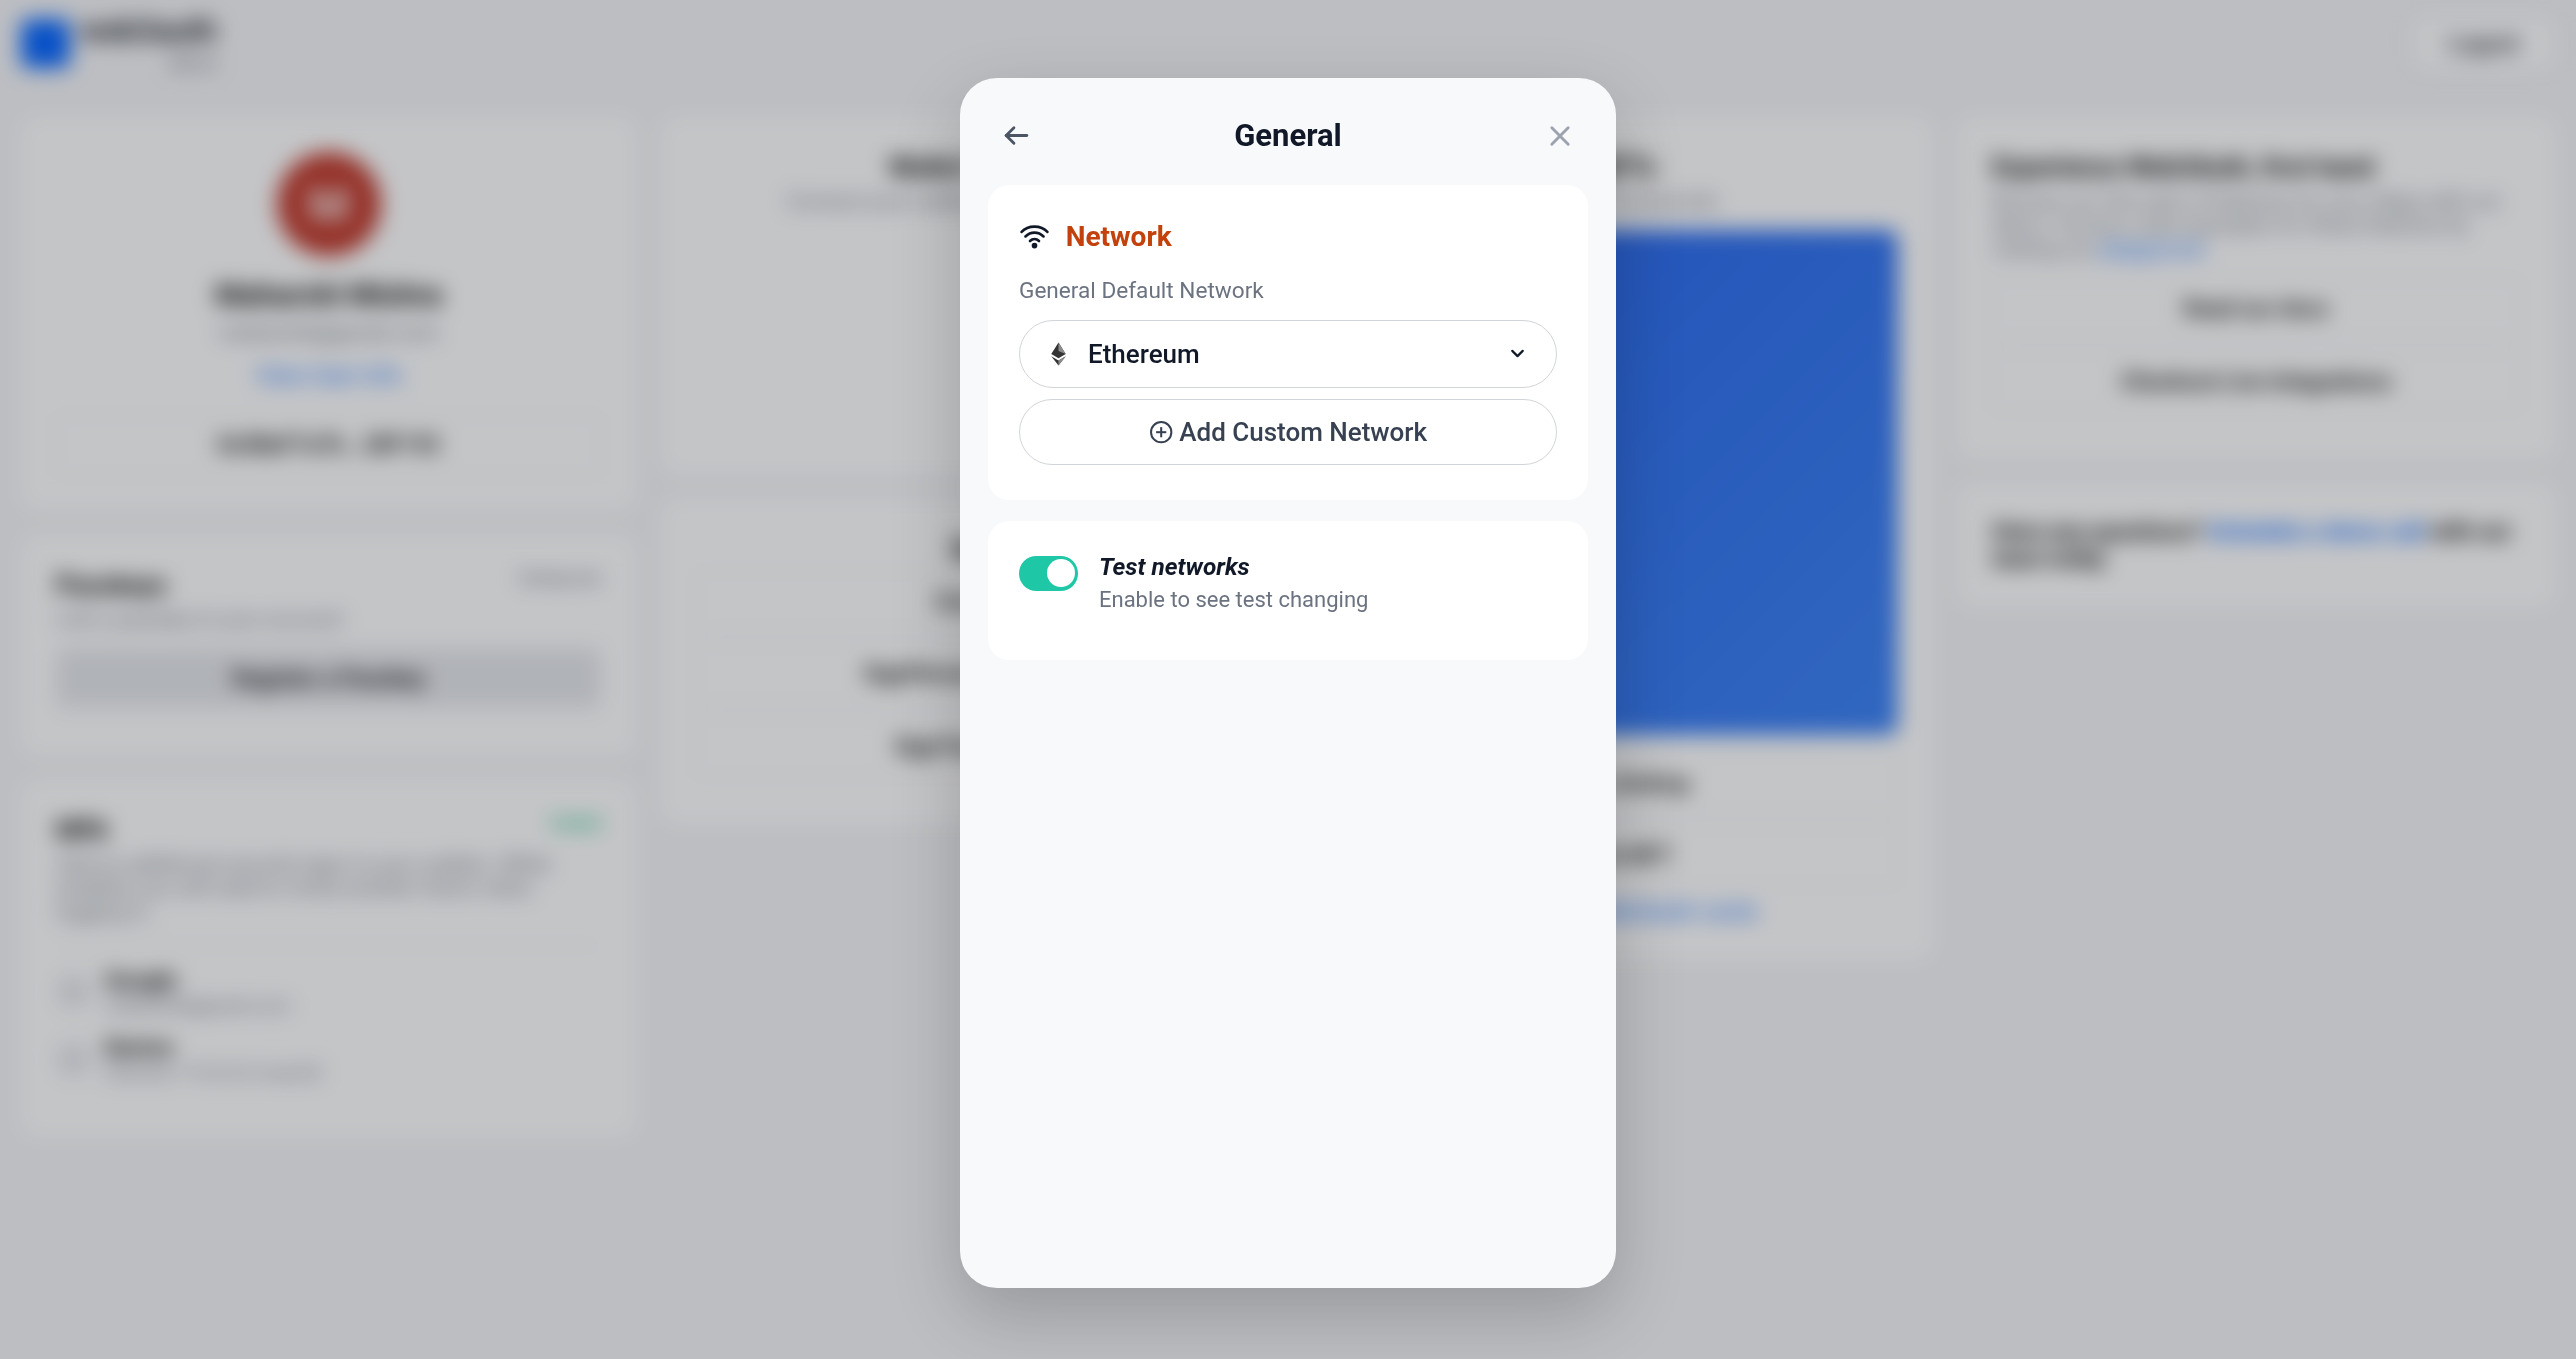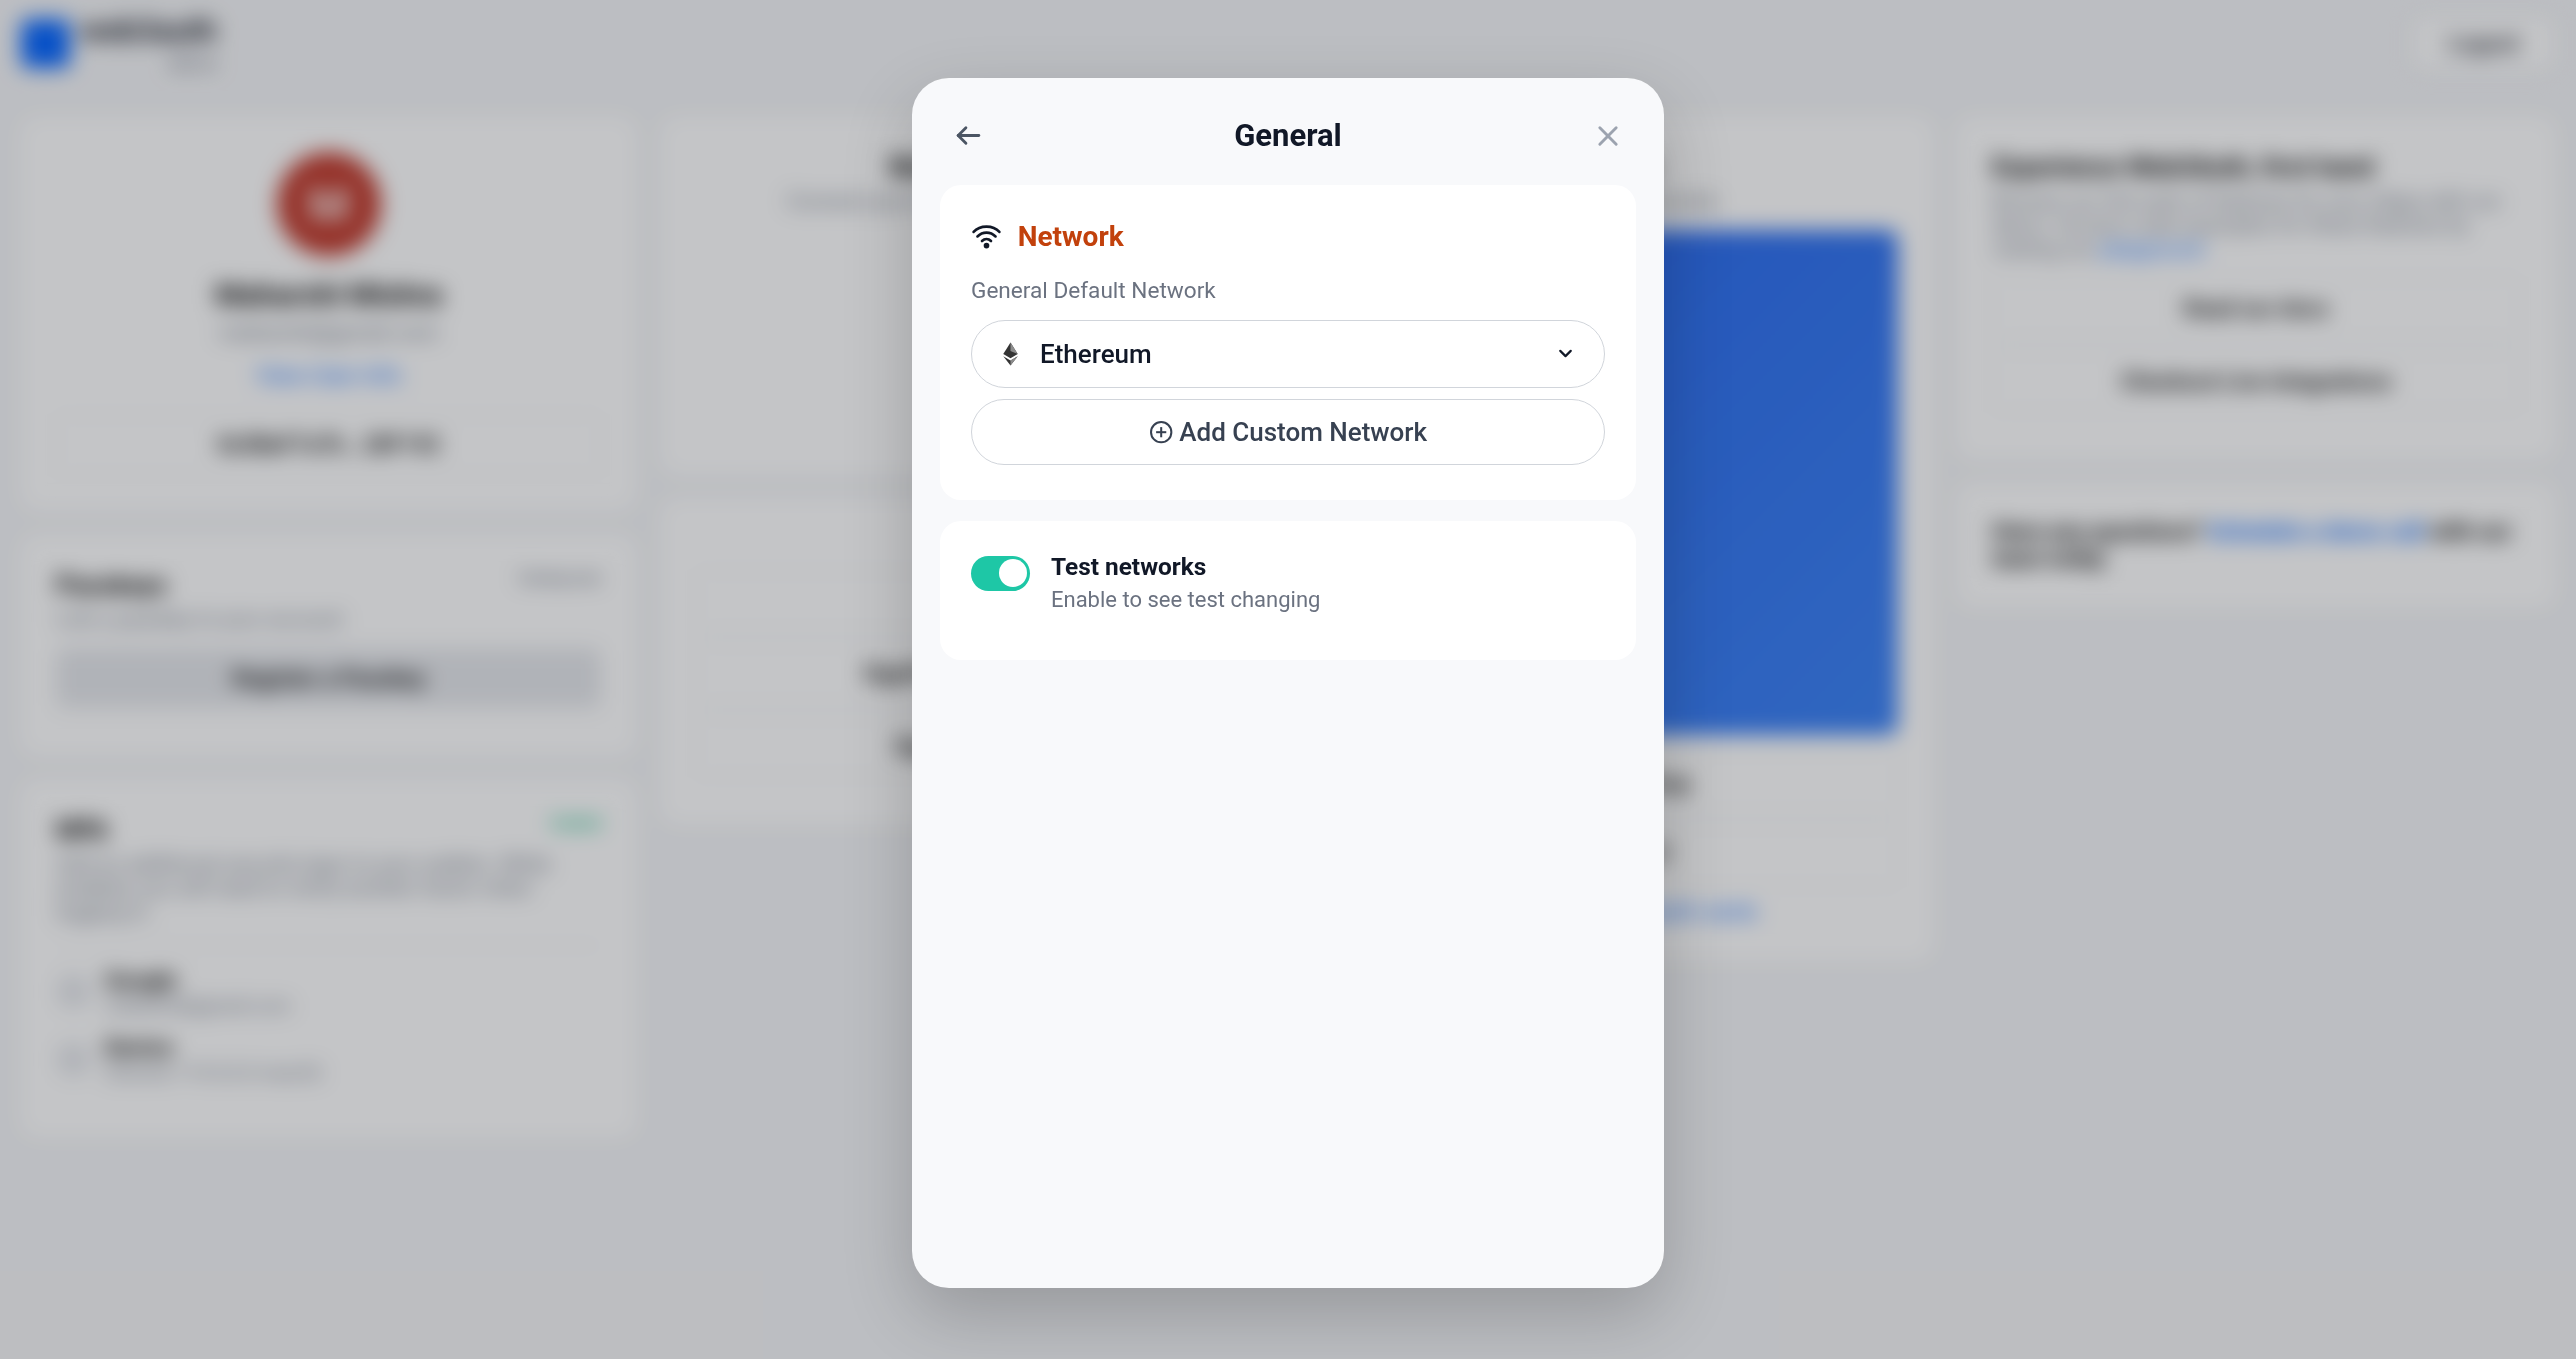--- a/index.html
+++ b/index.html
@@ -124,21 +124,21 @@
   position: absolute;
   inset: 0;
   background: rgba(20,22,30,0.25);
   display: flex;
   justify-content: center;
   align-items: flex-start;
   padding-top: 78px;
 }
 
 .modal {
-  width: 752px;
+  width: 656px;
   background: #f8f9fb;
   border-radius: 37px;
   padding: 24.4px 28px 42px;
   min-height: 1210px;
   box-shadow: 0 26px 70px rgba(0,0,0,0.2);
 }
 
 .modal-header {
   display: flex;
   align-items: center;
@@ -252,20 +252,21 @@
   background: #fff;
   border-radius: 50%;
   top: 3.5px;
   right: 3.5px;
 }
 
 .toggle-title {
   font-size: 24.4px;
   font-weight: 700;
   color: #111827;
+  font-style: italic;
 }
 .toggle-sub {
   font-size: 22px;
   color: #6b7280;
   margin-top: 5.2px;
 }
 
 .toggle-desc {
   font-size: 22px;
   color: #6b7280;

